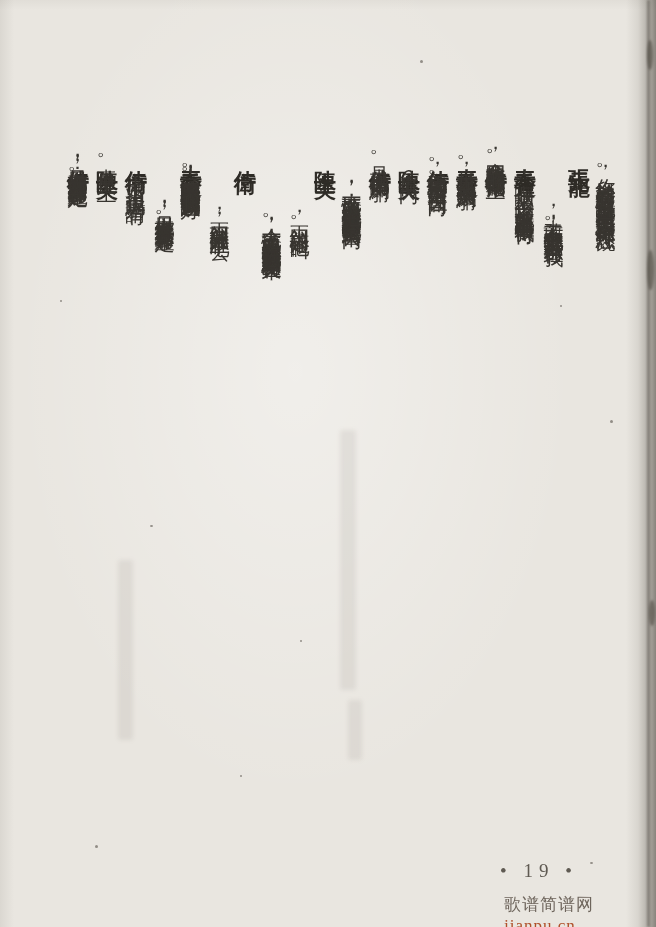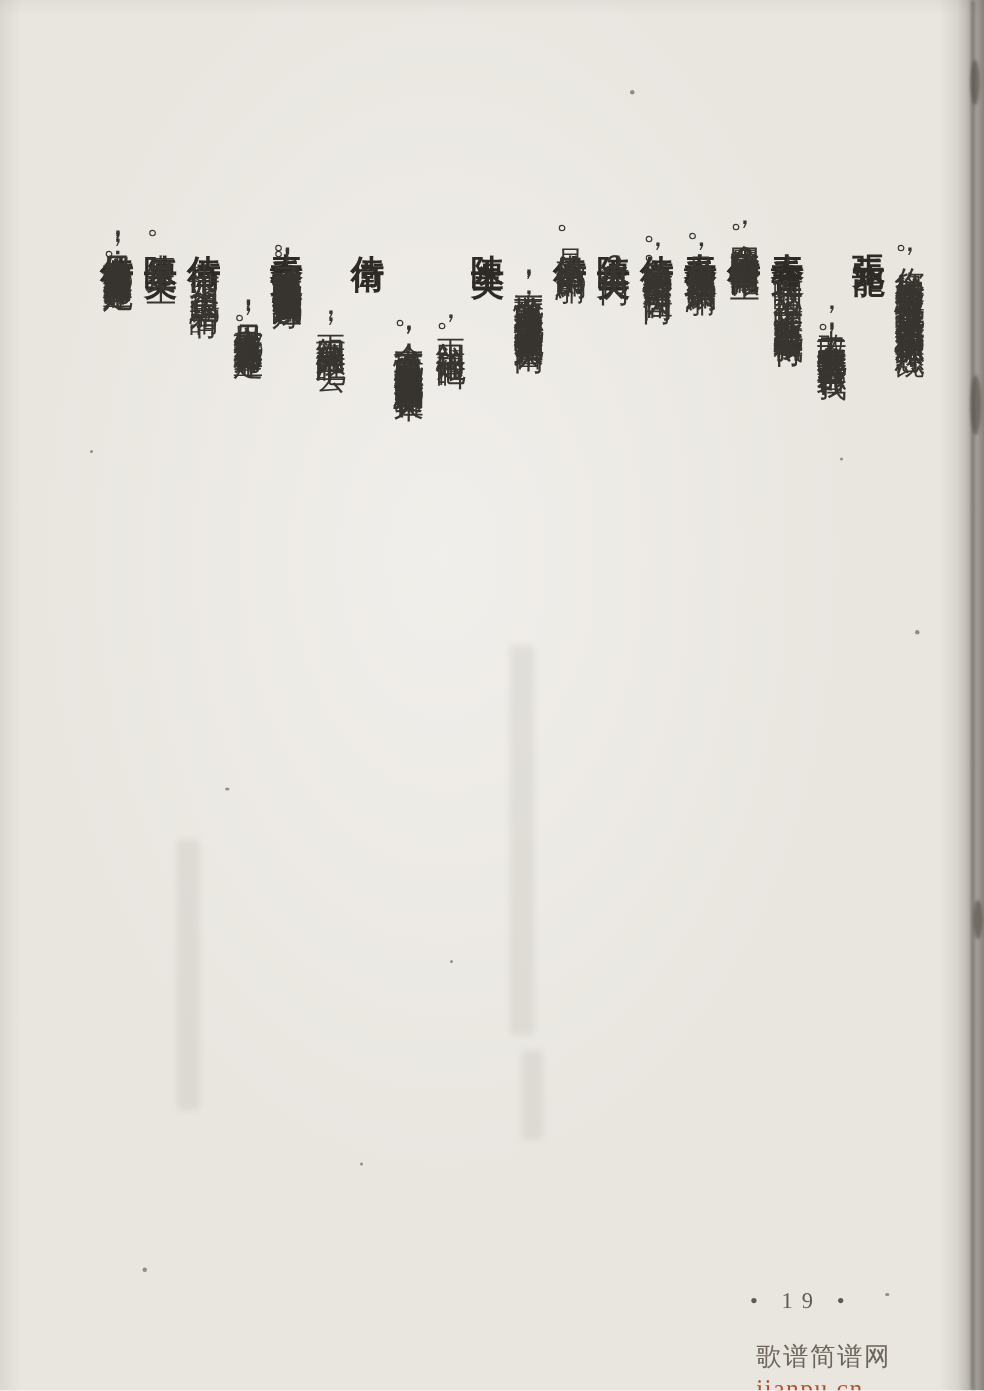--- a/index.html
+++ b/index.html
@@ -50,21 +50,21 @@
   }
   .stext,.line{
     font-size:20px;
     letter-spacing:-3px;
   }
   .line.indent{padding-top:64px;}
   .vgap{display:inline-block;height:10px;width:0;}
 
   .page-number{
     position:absolute;left:500px;top:860px;
-    font-size:15px;color:#5f5a52;letter-spacing:6px;
+    font-size:19px;color:#5f5a52;letter-spacing:6px;
   }
   .watermark{
     position:absolute;left:504px;top:893px;
     font-size:17px;letter-spacing:1px;
   }
   .wm-site{color:#6e655c;}
   .wm-url{color:#b0502a;}
 </style>
 </head>
 <body>

